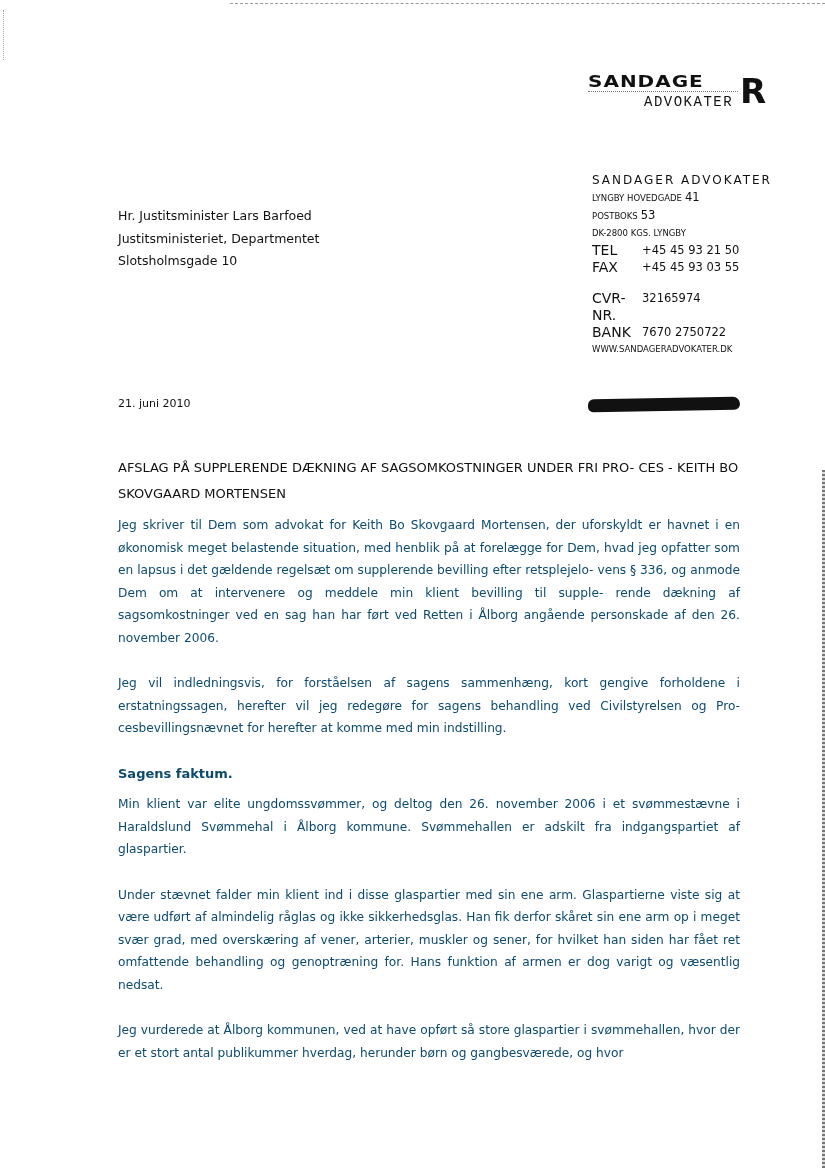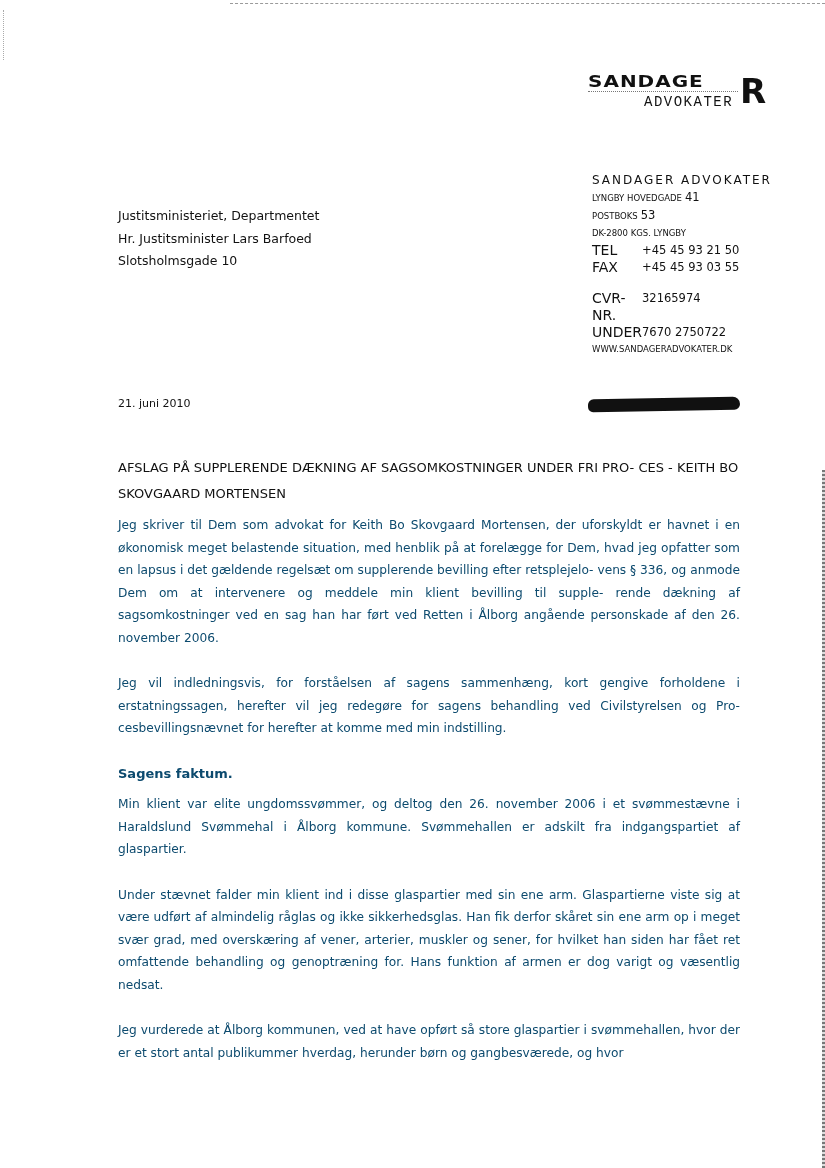--- a/index.html
+++ b/index.html
@@ -115,29 +115,29 @@
   <div class="row">
     <span class="lbl">FAX</span>
     <span class="val">+45 45 93 03 55</span>
   </div>
   <div class="gap"></div>
   <div class="row">
     <span class="lbl">CVR-NR.</span>
     <span class="val">32165974</span>
   </div>
   <div class="row">
-    <span class="lbl">UNDER</span>
+    <span class="lbl">BANK</span>
     <span class="val">7670 2750722</span>
   </div>
   <div class="small">WWW.SANDAGERADVOKATER.DK</div>
 </div>
 
 <div class="recipient">
+  <div>Hr. Justitsminister Lars Barfoed</div>
   <div>Justitsministeriet, Departmentet</div>
-  <div>Hr. Justitsminister Lars Barfoed</div>
   <div>Slotsholmsgade 10</div>
 </div>
 
 <div class="date">21. juni 2010</div>
 <div class="redaction"></div>
 
 <div class="title">AFSLAG PÅ SUPPLERENDE DÆKNING AF SAGSOMKOSTNINGER UNDER FRI PRO- CES - KEITH BO SKOVGAARD MORTENSEN</div>
 
 <div class="body">
   <p class="para">Jeg skriver til Dem som advokat for Keith Bo Skovgaard Mortensen, der uforskyldt er havnet i en økonomisk meget belastende situation, med henblik på at forelægge for Dem, hvad jeg opfatter som en lapsus i det gældende regelsæt om supplerende bevilling efter retsplejelo- vens § 336, og anmode Dem om at intervenere og meddele min klient bevilling til supple- rende dækning af sagsomkostninger ved en sag han har ført ved Retten i Ålborg angående personskade af den 26. november 2006.</p>

